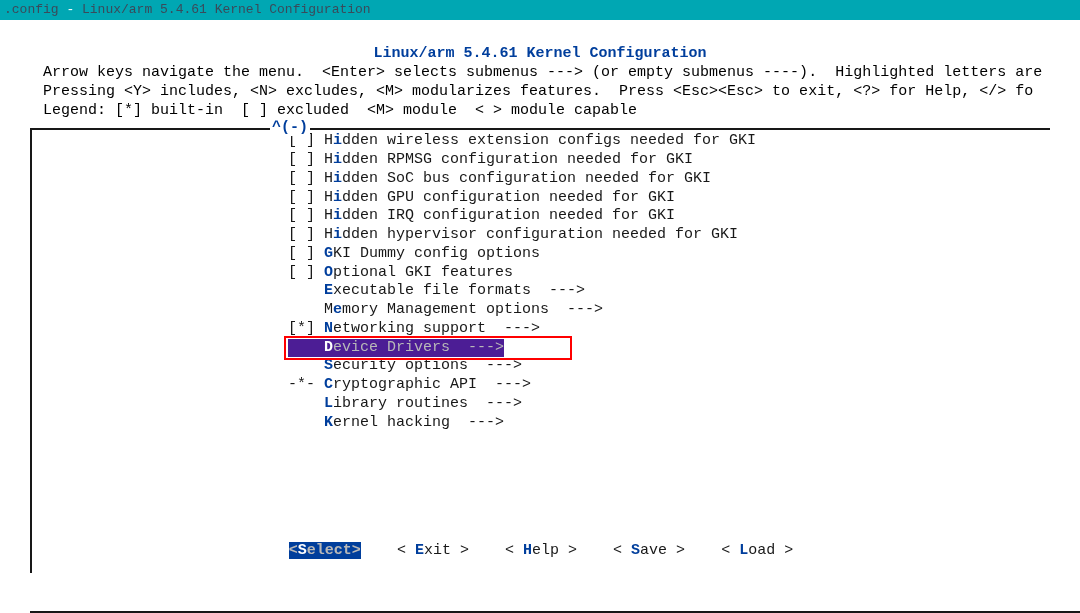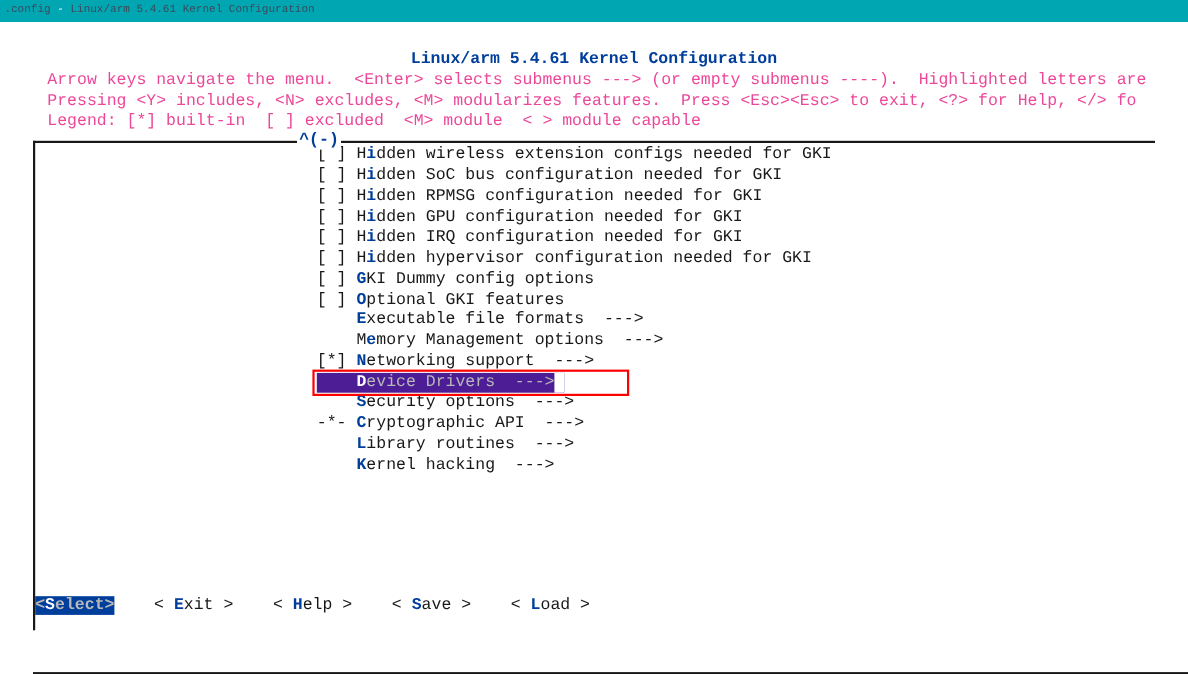--- a/index.html
+++ b/index.html
@@ -9,36 +9,36 @@
       background: #ffffff;
       width: 1080px;
       height: 613px;
       overflow: hidden;
       position: relative;
     }
     .titlebar {
       background: #00a7b3;
       color: #3a4a5a;
       padding: 1px 4px;
-      font-size: 10px;
+      font-size: 13px;
       height: 20px;
       line-height: 18px;
     }
     .titlebar .sep { color: #ffffff; }
     .content-wrap {
       padding: 25px 30px 0 30px;
     }
     .header-title {
       color: #003e9c;
       font-weight: bold;
       text-align: center;
       margin-bottom: 2px;
     }
     .instructions {
-      color: #ec4899;
+      color: #000000;
       line-height: 1.25;
       white-space: pre;
       margin-bottom: 6px;
       margin-left: 4px;
     }
     .menu-box {
       border-top: 2px solid #181818;
       border-left: 2px solid #181818;
       margin-top: 8px;
       position: relative;
@@ -83,21 +83,21 @@
       color: #b8b8b8;
       display: inline-block;
       white-space: pre;
     }
     .selected-inner .hot { color: #ffffff; }
     .cursor { background: #ffffff; display:inline-block; width:9px; }
     .button-bar {
       position: absolute;
       bottom: 14px;
       left: 0; right: 0;
-      text-align: left;
+      text-align: center;
       white-space: pre;
       color: #181818;
     }
     .btn { display:inline; }
     .btn-active { background:#003e9c; color:#b8b8b8; font-weight: bold;}
     .btn-active .hot { color:#ffffff; }
     .bottom-rule {
       position:absolute;
       left:30px; right:0; bottom:0;
       border-top:2px solid #181818;
@@ -113,22 +113,22 @@
 <div class="content-wrap">
   <div class="header-title">Linux/arm 5.4.61 Kernel Configuration</div>
   <div class="instructions"><span> Arrow keys navigate the menu.  &lt;Enter&gt; selects submenus ---&gt; (or empty submenus ----).  Highlighted letters are</span>
 <span> Pressing &lt;Y&gt; includes, &lt;N&gt; excludes, &lt;M&gt; modularizes features.  Press &lt;Esc&gt;&lt;Esc&gt; to exit, &lt;?&gt; for Help, &lt;/&gt; fo</span>
 <span> Legend: [*] built-in  [ ] excluded  &lt;M&gt; module  &lt; &gt; module capable</span></div>
 
   <div class="menu-box">
     <span class="scroll-indicator">^(-)</span>
     <div class="menu-items" id="menu-items">
         <div class="menu-row">[ ] H<span class="hot">i</span>dden wireless extension configs needed for GKI</div>
+        <div class="menu-row">[ ] H<span class="hot">i</span>dden RPMSG configuration needed for GKI</div>
         <div class="menu-row">[ ] H<span class="hot">i</span>dden SoC bus configuration needed for GKI</div>
-        <div class="menu-row">[ ] H<span class="hot">i</span>dden RPMSG configuration needed for GKI</div>
         <div class="menu-row">[ ] H<span class="hot">i</span>dden GPU configuration needed for GKI</div>
         <div class="menu-row">[ ] H<span class="hot">i</span>dden IRQ configuration needed for GKI</div>
         <div class="menu-row">[ ] H<span class="hot">i</span>dden hypervisor configuration needed for GKI</div>
         <div class="menu-row">[ ] <span class="hot">G</span>KI Dummy config options</div>
         <div class="menu-row">[ ] <span class="hot">O</span>ptional GKI features</div>
         <div class="menu-row">    <span class="hot">E</span>xecutable file formats  ---&gt;</div>
         <div class="menu-row">    M<span class="hot">e</span>mory Management options  ---&gt;</div>
         <div class="menu-row">[*] <span class="hot">N</span>etworking support  ---&gt;</div>
         <div class="selected-wrap"><span class="selected-inner">    <span class="hot">D</span>evice Drivers  ---&gt;<span class="cursor">&nbsp;</span></span><div class="selected-box"></div></div>
         <div class="menu-row">    <span class="hot">S</span>ecurity options  ---&gt;</div>

